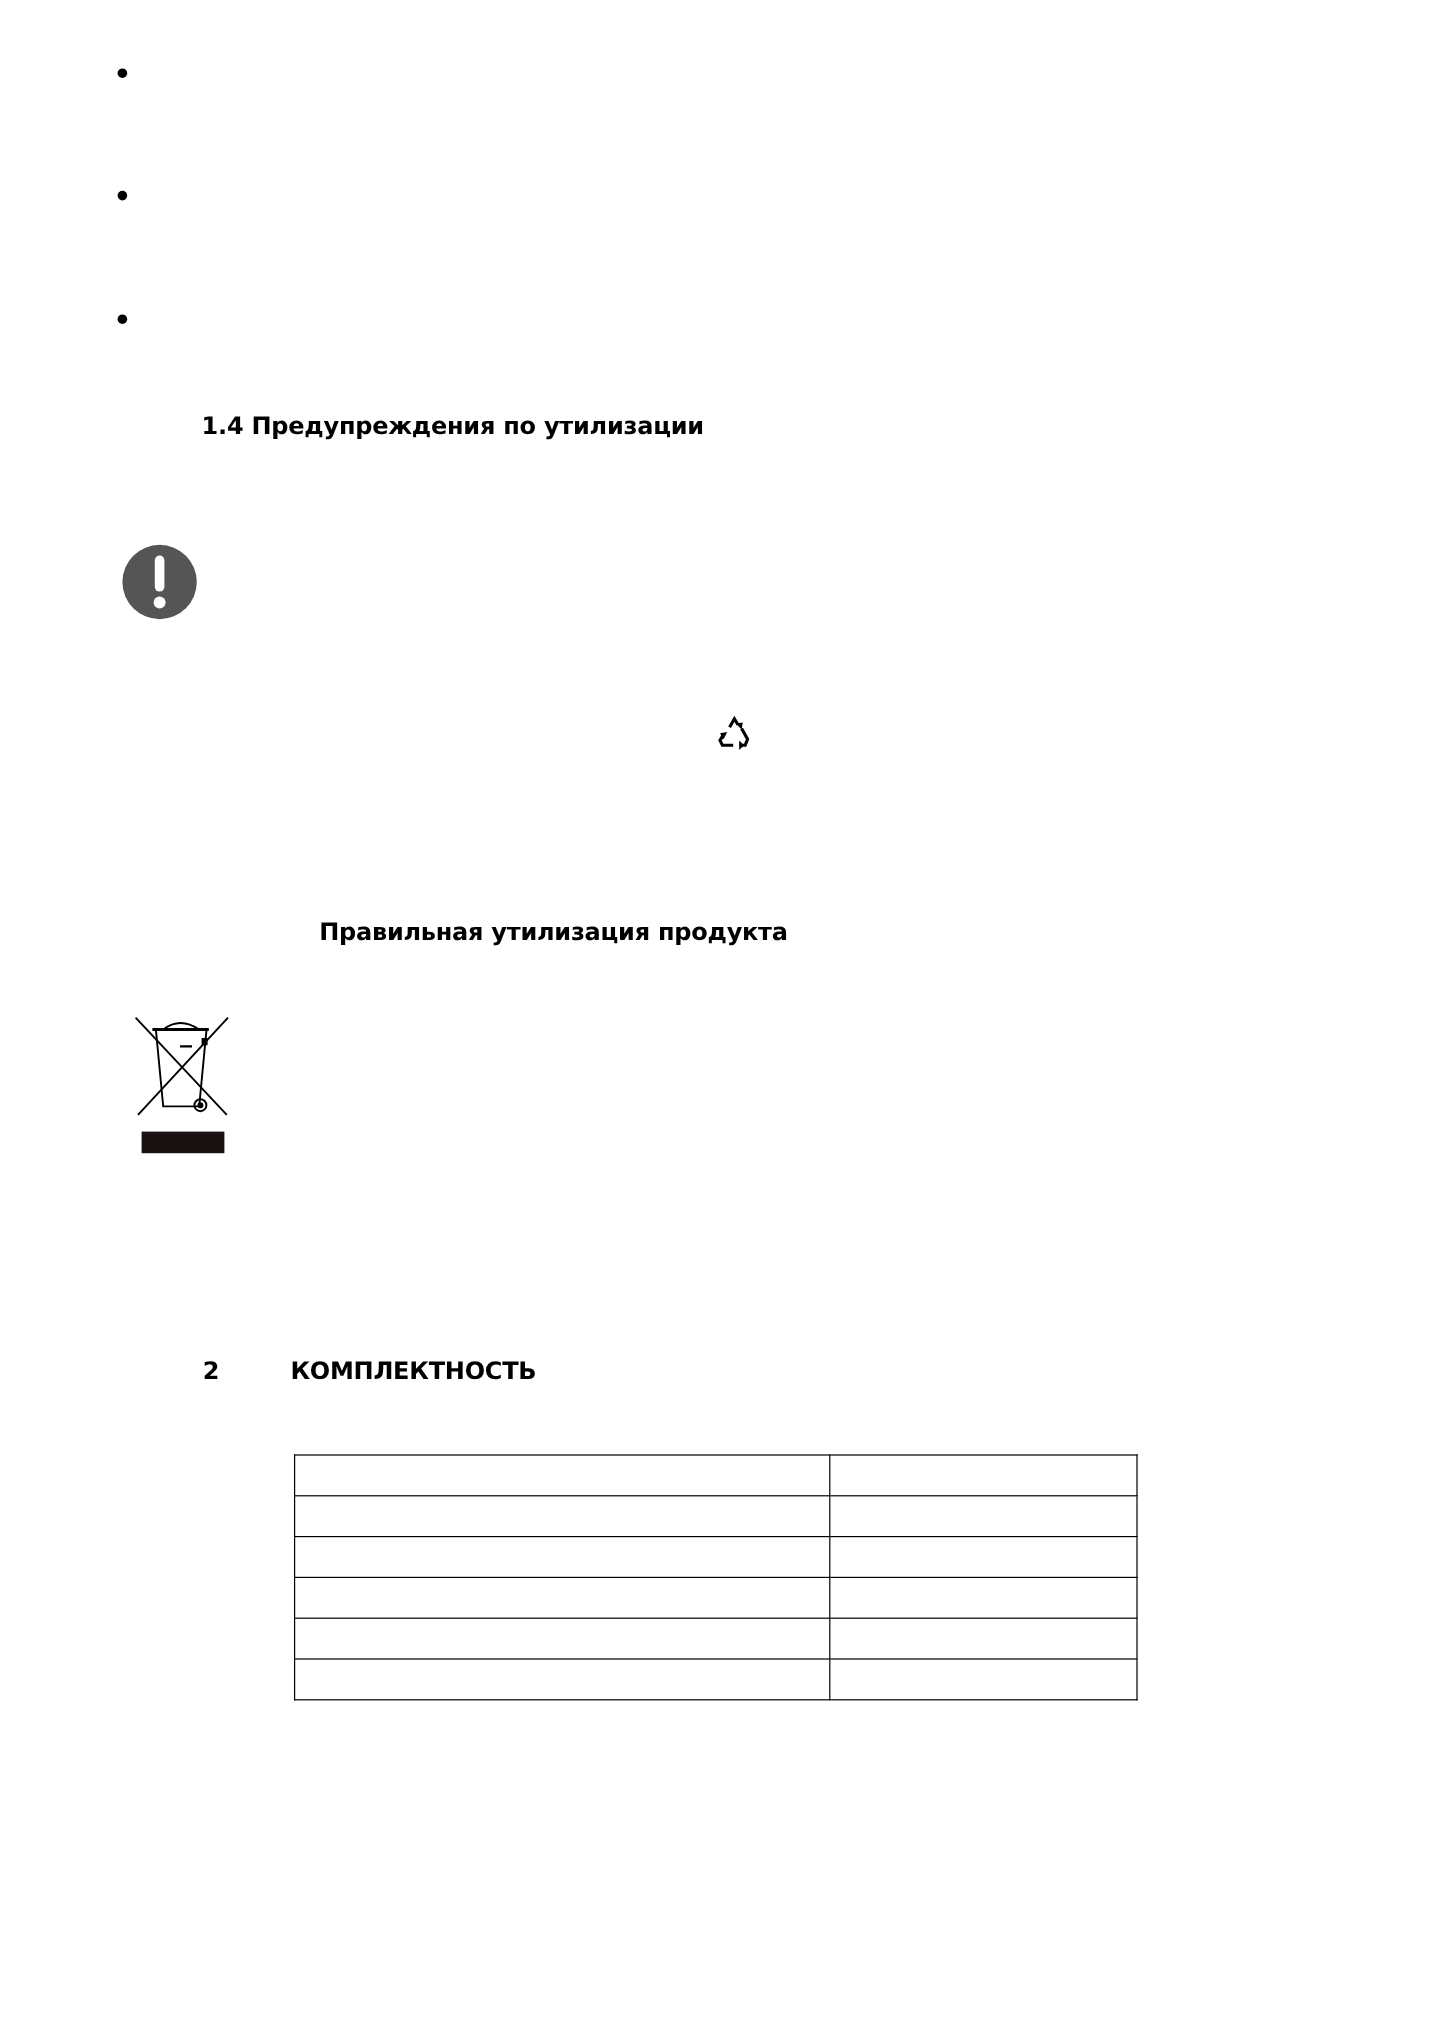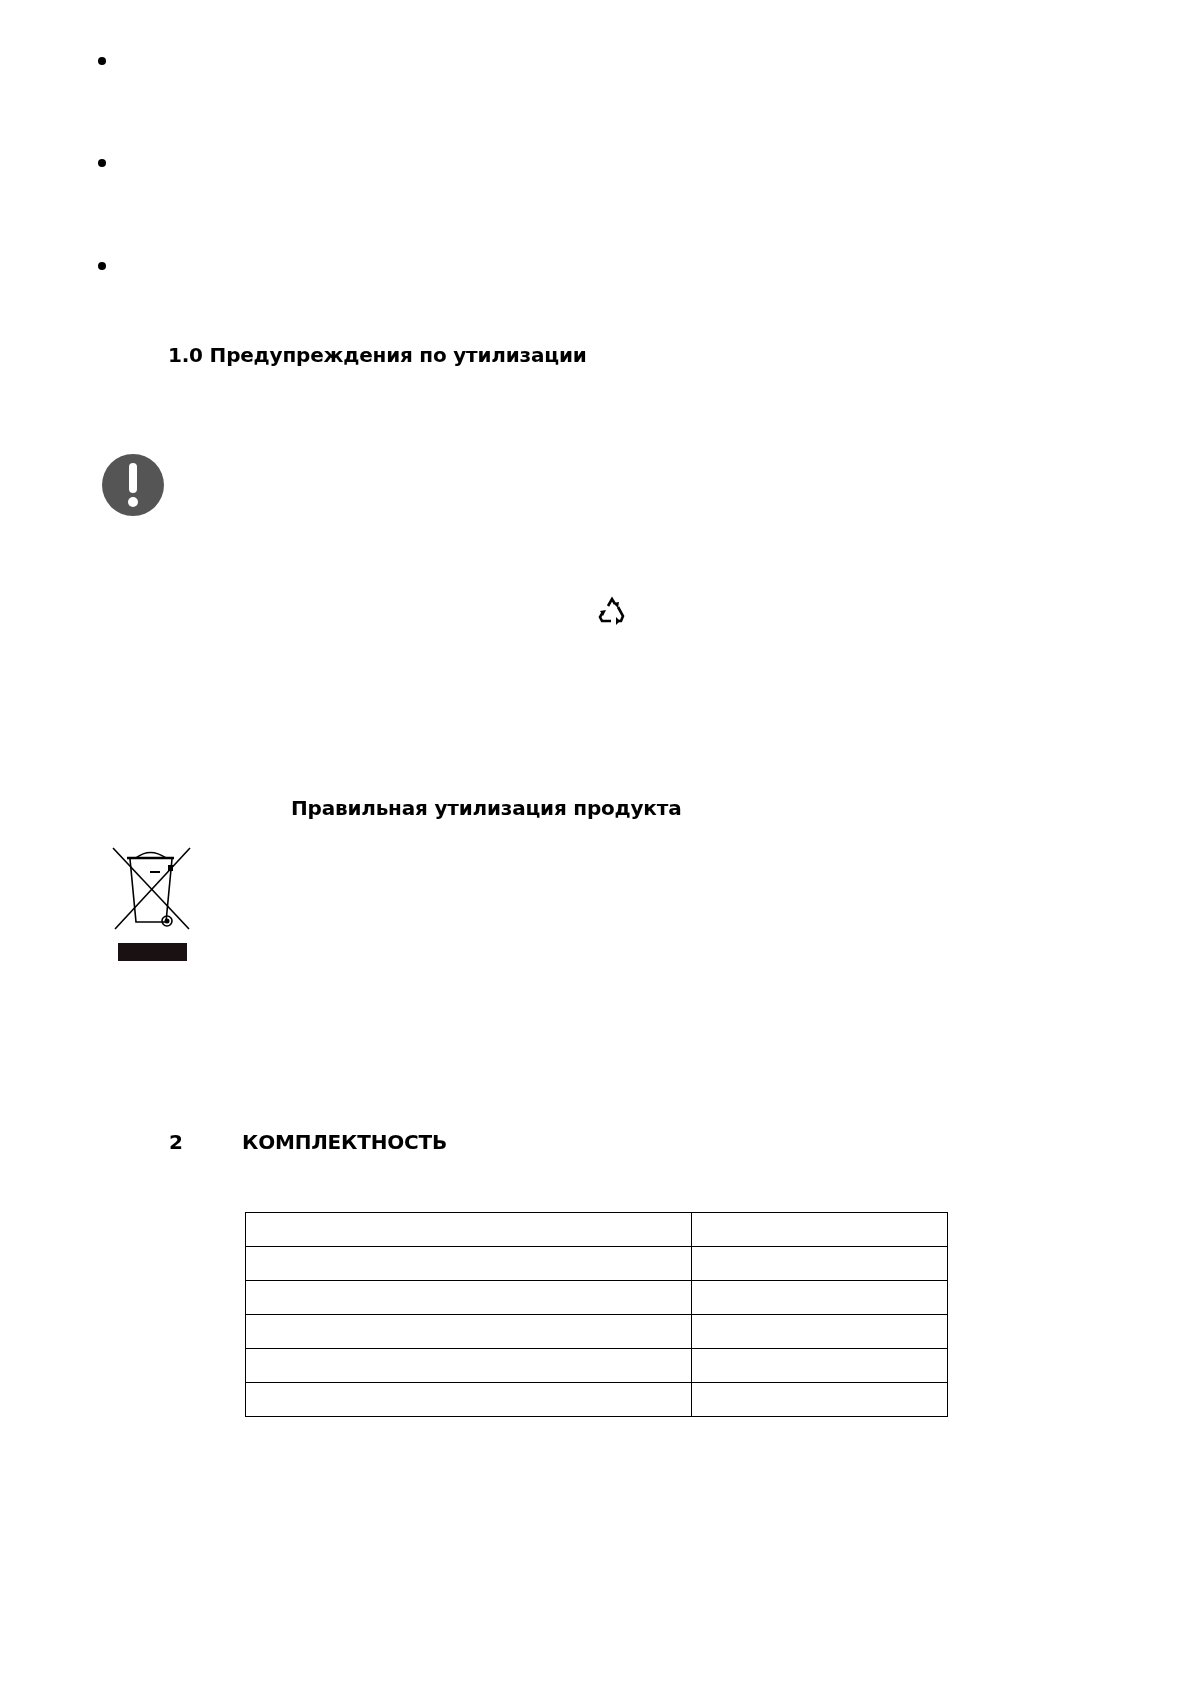--- a/index.html
+++ b/index.html
@@ -16,21 +16,21 @@
   table.kit td.c1 { width: 445px; }
   table.kit td.c2 { width: 255px; }
 </style>
 </head>
 <body>
 
 <div class="abs bullet" style="left:98px; top:57px;"></div>
 <div class="abs bullet" style="left:98px; top:159px;"></div>
 <div class="abs bullet" style="left:98px; top:262px;"></div>
 
-<div class="abs h" style="left:168px; top:343px;">1.0 Предупреждения по утилизации</div>
+<div class="abs h" style="left:168px; top:343px;">1.4 Предупреждения по утилизации</div>
 
 <div class="abs warn" style="left:102px; top:454px;">
   <div class="bar"></div>
   <div class="dot"></div>
 </div>
 
 <div class="abs" style="left:596px; top:595px; width:32px; height:32px;">
   <svg width="32" height="32" viewBox="0 0 32 32">
     <g fill="none" stroke="#000" stroke-width="2.6">
       <path d="M12 11 L16 4 L19 9"></path>
@@ -38,21 +38,21 @@
       <path d="M15 26 L6 26 L4 22 L7 17"></path>
     </g>
     <g fill="#000">
       <polygon points="17,8 22,13 23,7"></polygon>
       <polygon points="20,22 20,30 24,26"></polygon>
       <polygon points="4,16 10,15 7,21"></polygon>
     </g>
   </svg>
 </div>
 
-<div class="abs h" style="left:291px; top:764px;margin-top:32px;">Правильная утилизация продукта</div>
+<div class="abs h" style="left:266px; top:764px;">Правильная утилизация продукта</div>
 
 <div class="abs" style="left:110px; top:845px; width:84px; height:120px;">
   <svg width="84" height="120" viewBox="0 0 84 120">
     <g stroke="#000" stroke-width="1.6" fill="none">
       <line x1="3" y1="3" x2="79" y2="84"></line>
       <line x1="80" y1="3" x2="5" y2="84"></line>
       <line x1="17" y1="13" x2="64" y2="13" stroke-width="2.5"></line>
       <path d="M26 13 Q40 2 56 13"></path>
       <path d="M20 14 L26 77 L56 77 L62 14"></path>
       <line x1="40" y1="27" x2="50" y2="27" stroke-width="2"></line>

